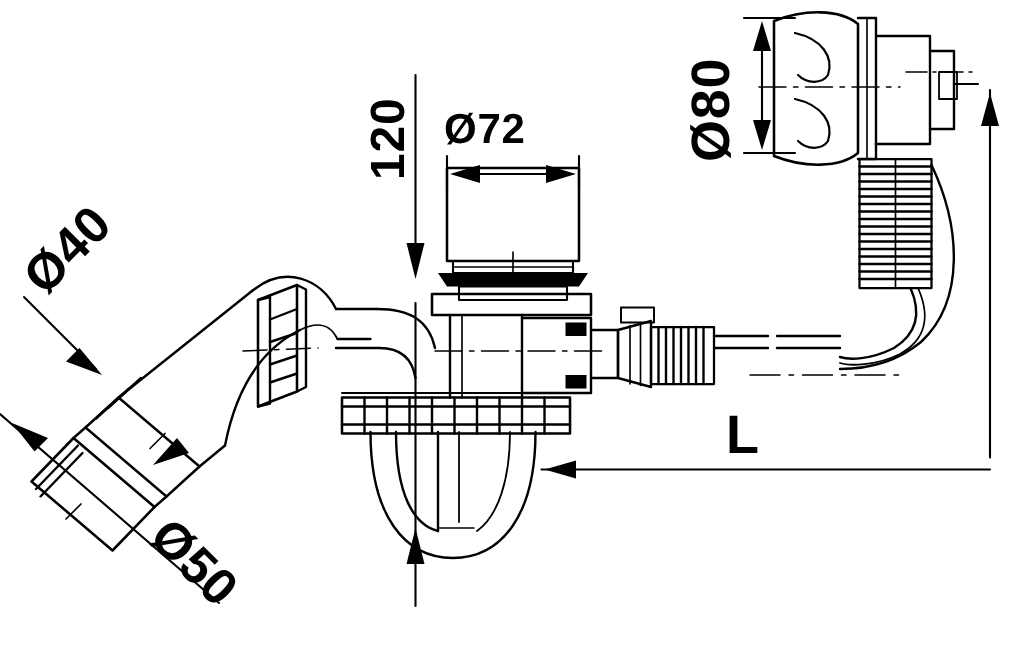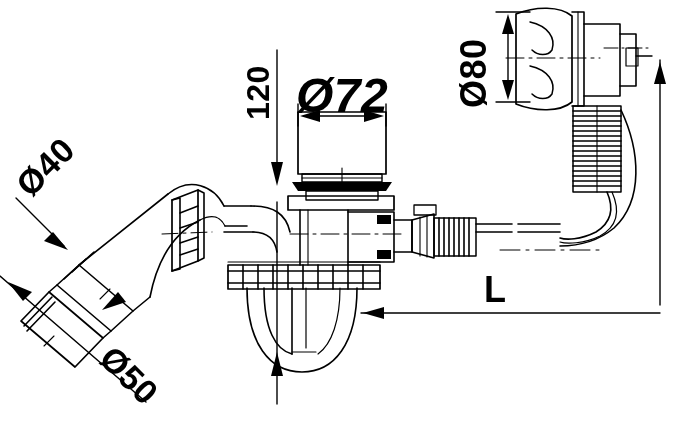--- a/index.html
+++ b/index.html
@@ -238,21 +238,21 @@
         <polygon points="102,310 126,302 118,292" fill="#000" stroke="none"></polygon>
       </g>
 
     </g>
   </svg>
 
   <div class="lbl" style="left:10px;top:178px;font-size:34px;transform:rotate(-45deg);transform-origin:left top;">Ø40</div>
 
   <div class="lbl" style="left:118px;top:340px;font-size:34px;transform:rotate(45deg);transform-origin:left top;">Ø50</div>
 
-  <div class="lbl" style="left:296px;top:72px;font-size:48px;font-style:italic;">Ø72</div>
+  <div class="lbl" style="left:296px;top:72px;font-size:28px;">Ø72</div>
 
   <div class="lbl" style="left:456px;top:108px;font-size:36px;transform:rotate(-90deg);transform-origin:left top;">Ø80</div>
 
   <div class="lbl" style="left:242px;top:120px;font-size:32px;transform:rotate(-90deg);transform-origin:left top;">120</div>
 
   <div class="lbl" style="left:484px;top:272px;font-size:36px;">L</div>
 
 </div>
 
 </body></html>

